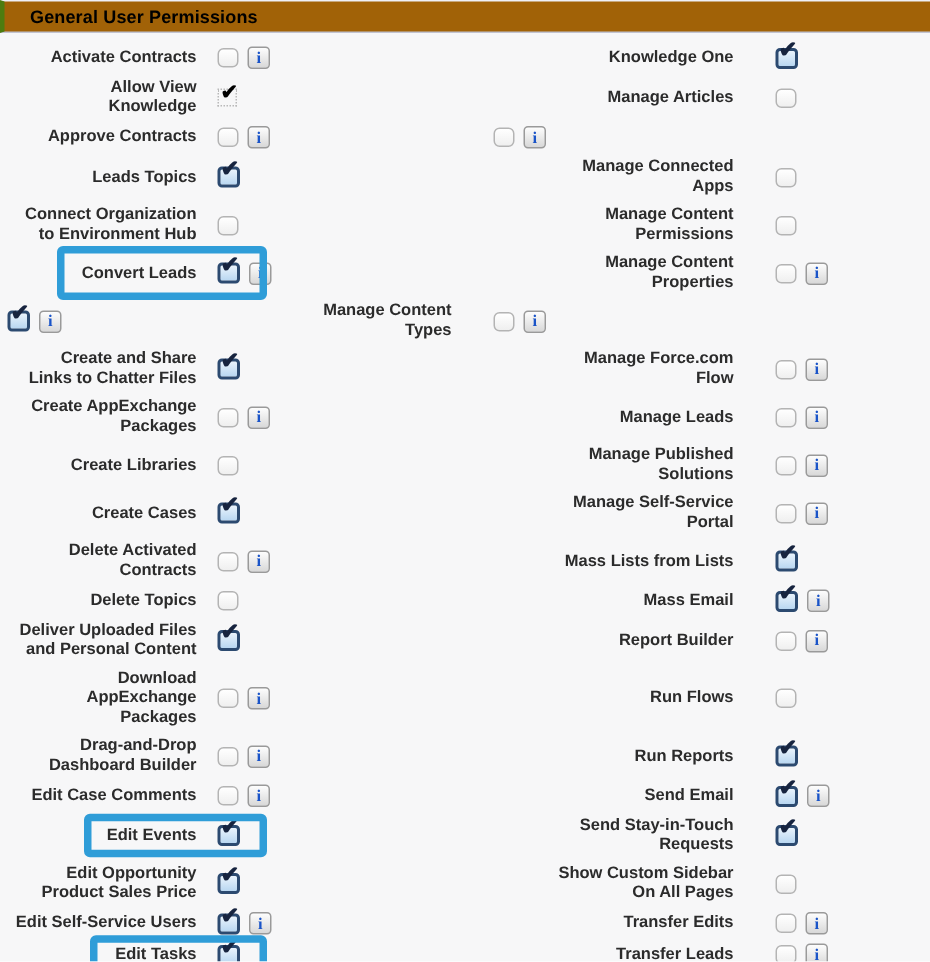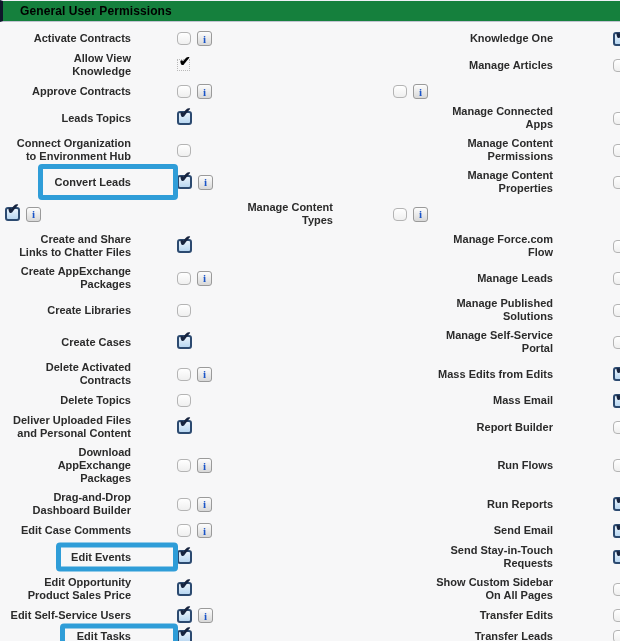--- a/index.html
+++ b/index.html
@@ -3,37 +3,36 @@
 <meta charset="utf-8">
 <style>
   * { margin:0; padding:0; box-sizing:border-box; }
   html,body { background:#ffffff; }
   .page {
     width:620px; height:641px; overflow:hidden; position:relative;
     background:#f7f7f8;
     font-family:"Liberation Sans", sans-serif;
   }
   .section-header {
-    height:22px; background:#15803d;
+    height:22px; background:#a16207;
     border-top:1px solid #eff0f6;
     border-bottom:1px solid #c2c4d2;
-    border-left:3px solid #0f172a;
+    border-left:3px solid #4d7c0f;
     display:flex; align-items:center;
   }
   .section-title {
     font-size:12px; font-weight:bold; color:#000;
     padding-left:17px; letter-spacing:0.1px;
   }
   .perm-table { padding-top:6px; }
   .row {
     display:grid;
     grid-template-columns:140px 170px 188px 122px;
     align-items:center;
     position:relative;
-    gap:32px;
   }
   .lab {
     text-align:right; padding:3px 9px 3px 0;
     font-size:11px; font-weight:bold; line-height:13px;
     color:#2b2b2b; white-space:pre-line;
   }
   .ctl {
     display:flex; align-items:center; gap:6px; padding:3px 0;
   }
   .ctl.left  { padding-left:5px; }
@@ -239,21 +238,21 @@
           <span class="info" data-name="info-icon-manage-self-service-portal">i</span>
         </div>
       </div>
       <div class="row" data-name="permission-row">
         <div class="lab left" data-name="label-delete-activated-contracts">Delete Activated
 Contracts</div>
         <div class="ctl left" data-name="controls-delete-activated-contracts">
           <span class="cb" data-name="checkbox-delete-activated-contracts"></span>
           <span class="info" data-name="info-icon-delete-activated-contracts">i</span>
         </div>
-        <div class="lab right" data-name="label-mass-edits-from-lists">Mass Edits from Edits</div>
+        <div class="lab right" data-name="label-mass-edits-from-lists">Mass Lists from Lists</div>
         <div class="ctl right" data-name="controls-mass-edits-from-lists">
           <span class="cb checked" data-name="checkbox-mass-edits-from-lists">
             <span class="mark" data-name="checkmark-icon">✔</span>
           </span>
         </div>
       </div>
       <div class="row" data-name="permission-row">
         <div class="lab left" data-name="label-delete-topics">Delete Topics</div>
         <div class="ctl left" data-name="controls-delete-topics">
           <span class="cb" data-name="checkbox-delete-topics"></span>

